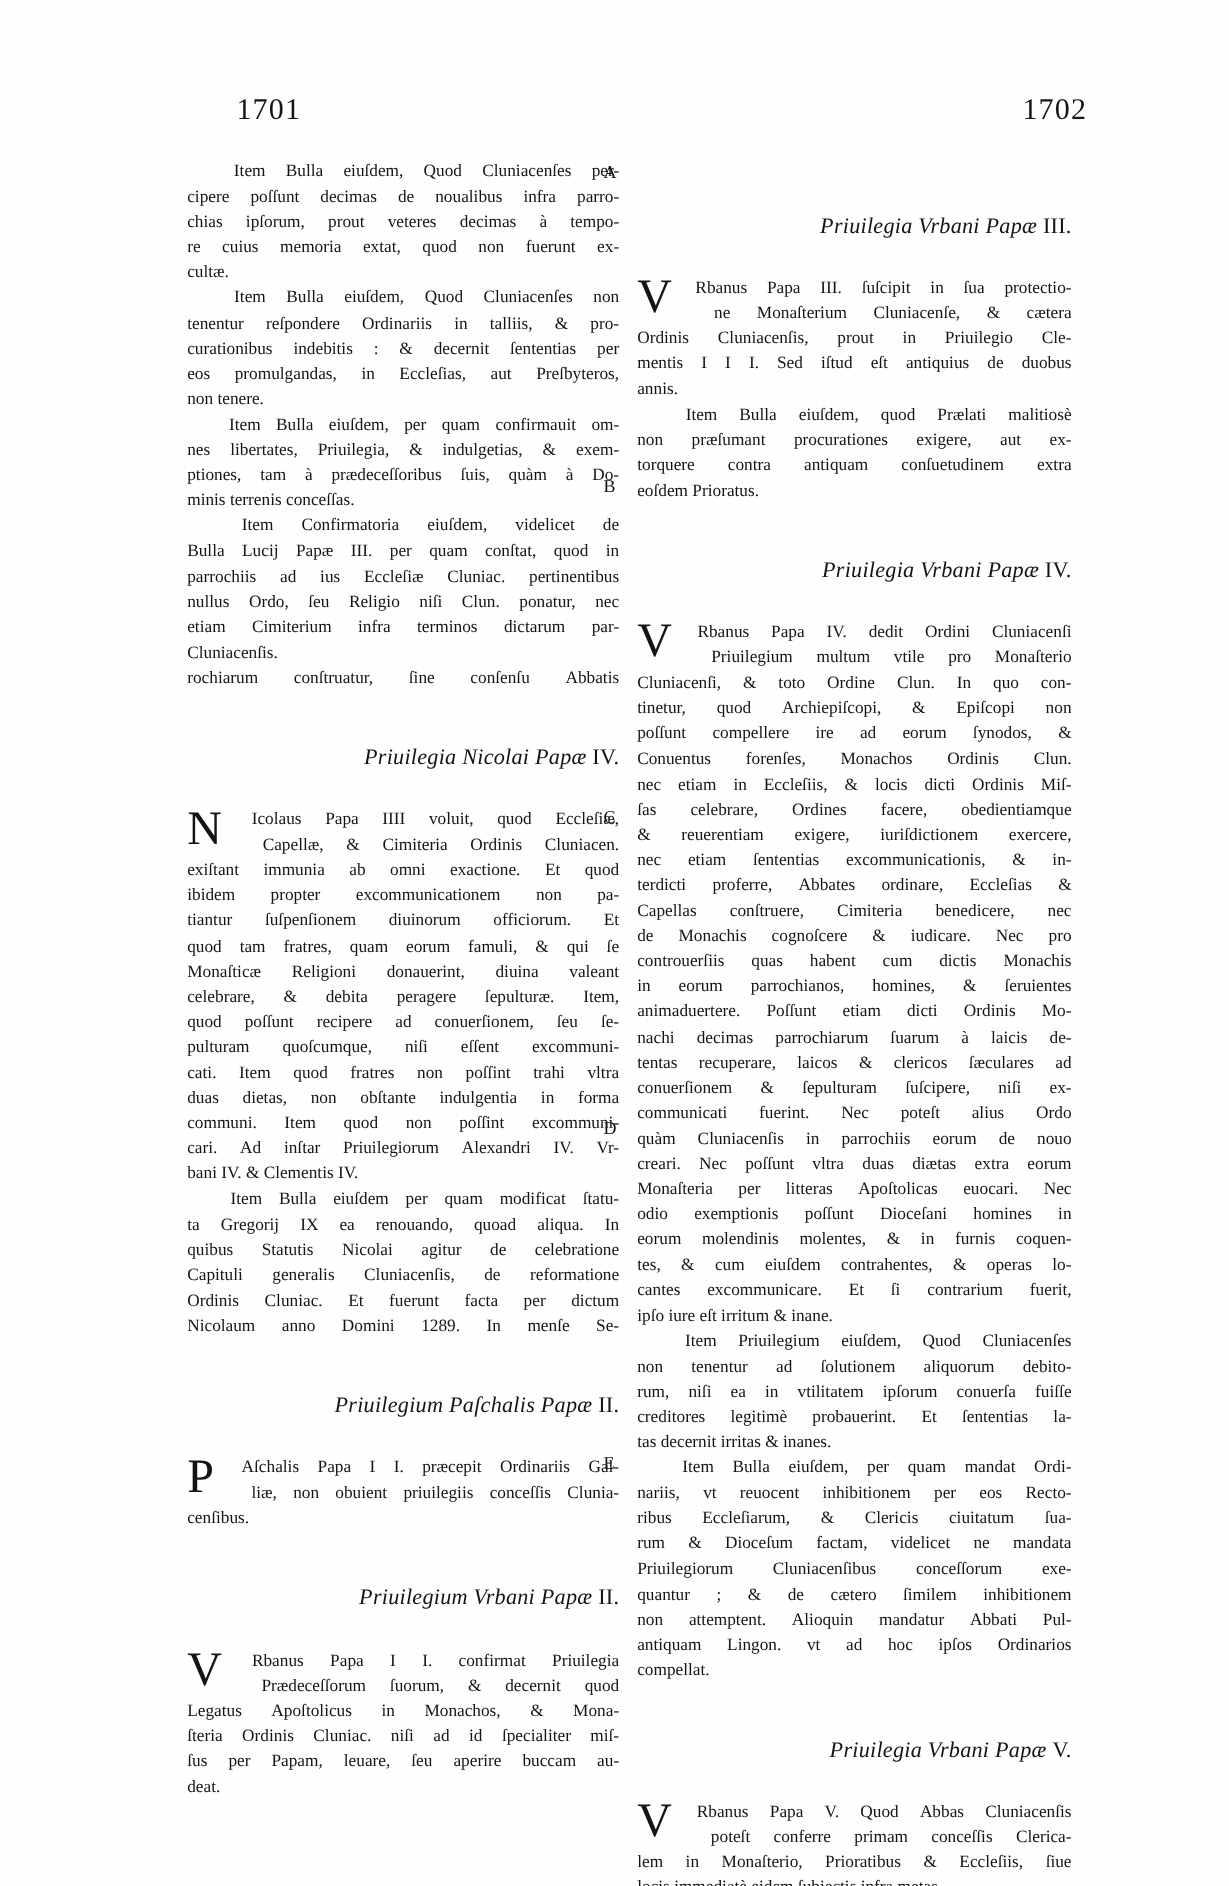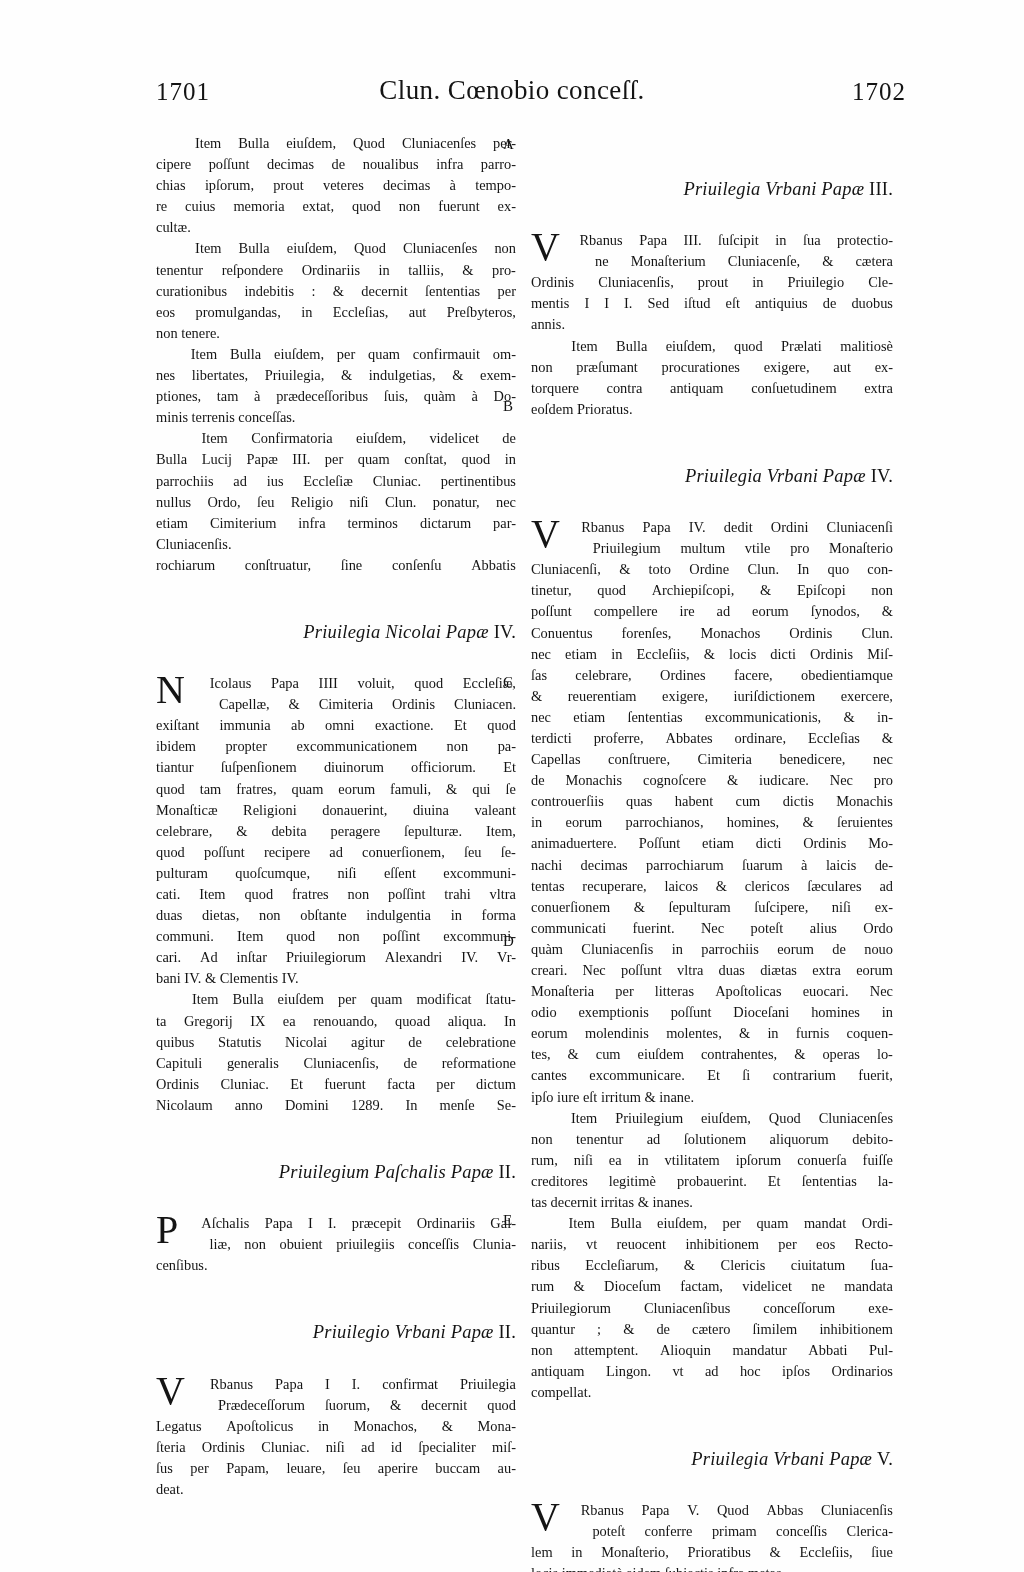--- a/index.html
+++ b/index.html
@@ -12,20 +12,21 @@
     overflow:hidden;
   }
   .page{position:absolute;inset:0;}
 
   
   .runhead{position:absolute;left:0;right:0;top:78px;height:42px;}
   .folio{
     position:absolute;top:0;
     font-size:25px;letter-spacing:1px;
     font-family:"Liberation Serif",serif;
+    margin-left:41px;
   }
   .folio-left{left:156px;}
   .folio-right{right:118px;}
   .runtitle{
     position:absolute;left:0;right:0;top:-3px;
     text-align:center;font-size:27px;
     letter-spacing:.4px;
   }
 
   
@@ -87,21 +88,20 @@
   .sp-before-head{height:46px;}
   .sp-after-head{height:30px;}
 </style>
 </head>
 <body>
 
 <div class="page">
 
   <div class="runhead">
     <div class="folio folio-left">1701</div>
-    <div class="runtitle">Clun. Cœnobio conceſſ.</div>
     <div class="folio folio-right">1702</div>
   </div>
 
   <div id="marginalia-layer">
       <div class="marg" style="top: 136px; left: 503px;">A</div>
       <div class="marg" style="top: 398px; left: 503px;">B</div>
       <div class="marg" style="top: 674px; left: 503px;">C</div>
       <div class="marg" style="top: 933px; left: 503px;">D</div>
       <div class="marg" style="top: 1212px; left: 503px;">E</div>
     </div>
@@ -168,21 +168,21 @@
       <div class="sp-before-head"></div>
       <div class="heading"><span>Priuilegium Paſchalis Papæ </span><span class="rom">II.</span></div>
       <div class="sp-after-head"></div>
       <div class="para dropwrap">
         <span class="dropcap">P</span>
         <div class="ln j"><span style="display: inline-block; width: 30px;"></span><span>Aſchalis</span><span>Papa</span><span>I</span><span>I.</span><span>præcepit</span><span>Ordinariis</span><span>Gal-</span></div>
         <div class="ln j"><span style="display: inline-block; width: 40px;"></span><span>liæ,</span><span>non</span><span>obuient</span><span>priuilegiis</span><span>conceſſis</span><span>Clunia-</span></div>
         <div class="ln">cenſibus.</div>
       </div>
       <div class="sp-before-head"></div>
-      <div class="heading"><span>Priuilegio Vrbani Papæ </span><span class="rom">II.</span></div>
+      <div class="heading"><span>Priuilegium Vrbani Papæ </span><span class="rom">II.</span></div>
       <div class="sp-after-head"></div>
       <div class="para dropwrap">
         <span class="dropcap">V</span>
         <div class="ln j"><span style="display: inline-block; width: 32px;"></span><span>Rbanus</span><span>Papa</span><span>I</span><span>I.</span><span>confirmat</span><span>Priuilegia</span></div>
         <div class="ln j"><span style="display: inline-block; width: 42px;"></span><span>Prædeceſſorum</span><span>ſuorum,</span><span>&amp;</span><span>decernit</span><span>quod</span></div>
         <div class="ln j"><span>Legatus</span><span>Apoſtolicus</span><span>in</span><span>Monachos,</span><span>&amp;</span><span>Mona-</span></div>
         <div class="ln j"><span>ſteria</span><span>Ordinis</span><span>Cluniac.</span><span>niſi</span><span>ad</span><span>id</span><span>ſpecialiter</span><span>miſ-</span></div>
         <div class="ln j"><span>ſus</span><span>per</span><span>Papam,</span><span>leuare,</span><span>ſeu</span><span>aperire</span><span>buccam</span><span>au-</span></div>
         <div class="ln">deat.</div>
       </div>

